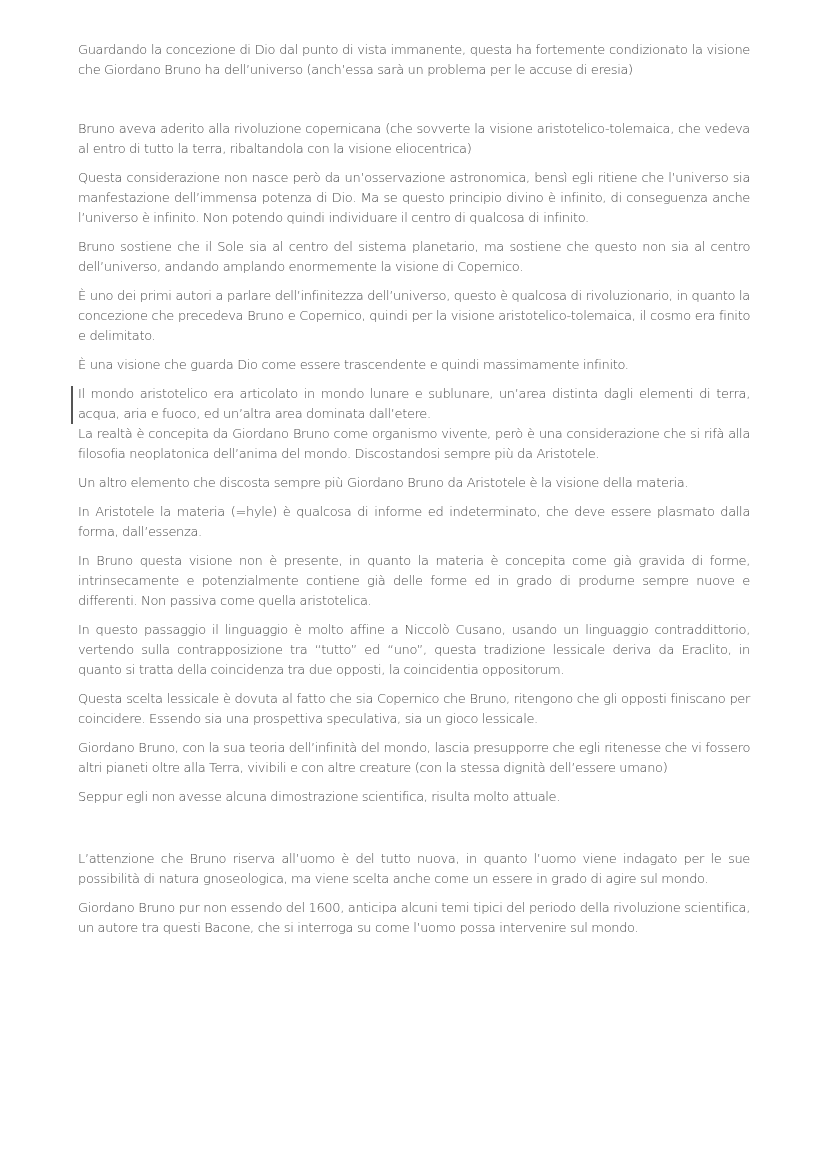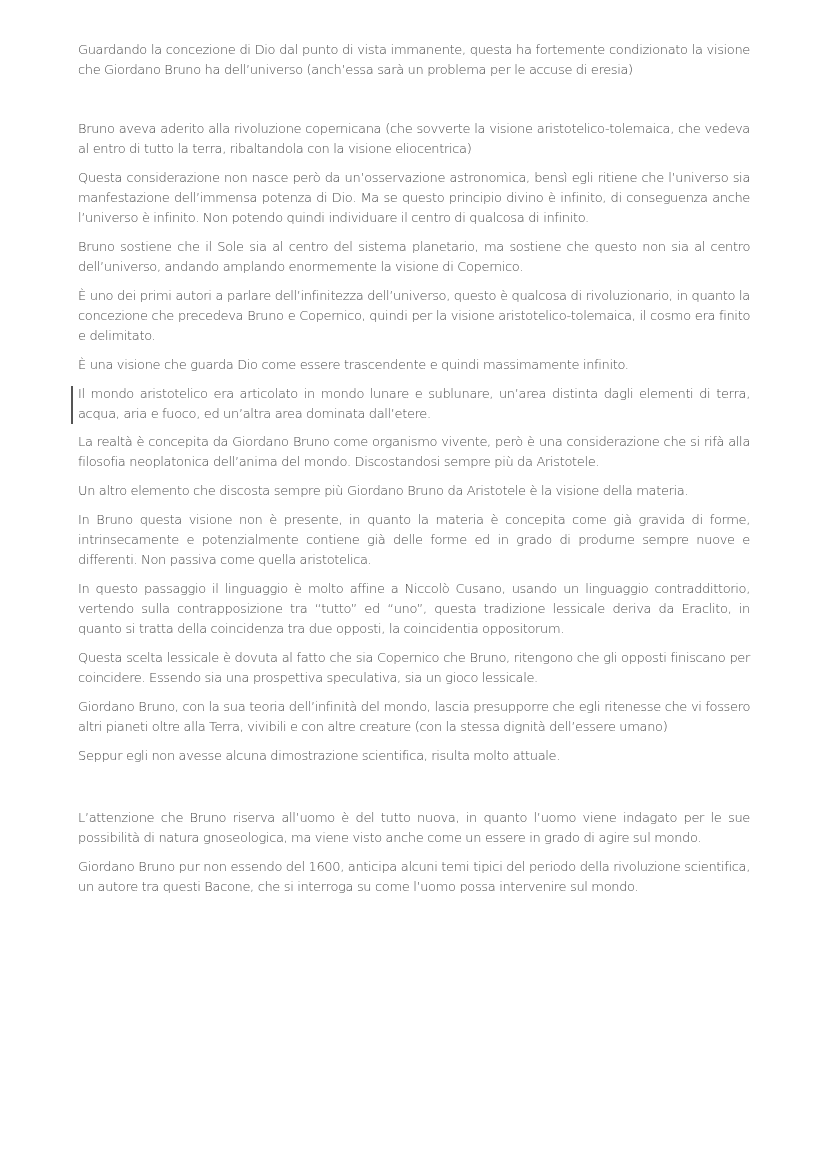--- a/index.html
+++ b/index.html
@@ -23,21 +23,21 @@
     }
     .para {
       font-size: 13px;
       line-height: 20px;
       text-align: justify;
       margin: 0 0 9px 0;
       letter-spacing: -0.35px;
       word-spacing: 0px;
       font-weight: 300;
     }
-    .para.tight { margin-bottom: 8px; }
+    .para.tight { margin-bottom: 0; }
     .gap-large { height: 30px; }
     .gap-xlarge { height: 33px; }
     .cursor-block { position: relative; }
     .text-cursor {
       position: absolute;
       left: -7px;
       top: 2px;
       width: 1.5px;
       height: 38px;
       background: #555555;
@@ -53,21 +53,22 @@
   <p class="para">Questa considerazione non nasce però da un’osservazione astronomica, bensì egli ritiene che l’universo sia manfestazione dell’immensa potenza di Dio. Ma se questo principio divino è infinito, di conseguenza anche l’universo è infinito. Non potendo quindi individuare il centro di qualcosa di infinito.</p>
   <p class="para">Bruno sostiene che il Sole sia al centro del sistema planetario, ma sostiene che questo non sia al centro dell’universo, andando amplando enormemente la visione di Copernico.</p>
   <p class="para">È uno dei primi autori a parlare dell’infinitezza dell’universo, questo è qualcosa di rivoluzionario, in quanto la concezione che precedeva Bruno e Copernico, quindi per la visione aristotelico-tolemaica, il cosmo era finito e delimitato.</p>
   <p class="para">È una visione che guarda Dio come essere trascendente e quindi massimamente infinito.</p>
   <div class="cursor-block">
     <span class="text-cursor"></span>
     <p class="para tight">Il mondo aristotelico era articolato in mondo lunare e sublunare, un’area distinta dagli elementi di terra, acqua, aria e fuoco, ed un’altra area dominata dall’etere.</p>
   </div>
   <p class="para">La realtà è concepita da Giordano Bruno come organismo vivente, però è una considerazione che si rifà alla filosofia neoplatonica dell’anima del mondo. Discostandosi sempre più da Aristotele.</p>
   <p class="para">Un altro elemento che discosta sempre più Giordano Bruno da Aristotele è la visione della materia.</p>
+  <p class="para">In Aristotele la materia (=hyle) è qualcosa di informe ed indeterminato, che deve essere plasmato dalla forma, dall’essenza.</p>
   <p class="para">In Bruno questa visione non è presente, in quanto la materia è concepita come già gravida di forme, intrinsecamente e potenzialmente contiene già delle forme ed in grado di produrne sempre nuove e differenti. Non passiva come quella aristotelica.</p>
   <p class="para">In questo passaggio il linguaggio è molto affine a Niccolò Cusano, usando un linguaggio contraddittorio, vertendo sulla contrapposizione tra “tutto” ed “uno”, questa tradizione lessicale deriva da Eraclito, in quanto si tratta della coincidenza tra due opposti, la coincidentia oppositorum.</p>
   <p class="para">Questa scelta lessicale è dovuta al fatto che sia Copernico che Bruno, ritengono che gli opposti finiscano per coincidere. Essendo sia una prospettiva speculativa, sia un gioco lessicale.</p>
   <p class="para">Giordano Bruno, con la sua teoria dell’infinità del mondo, lascia presupporre che egli ritenesse che vi fossero altri pianeti oltre alla Terra, vivibili e con altre creature (con la stessa dignità dell’essere umano)</p>
   <p class="para">Seppur egli non avesse alcuna dimostrazione scientifica, risulta molto attuale.</p>
   <div class="gap-xlarge"></div>
-  <p class="para">L’attenzione che Bruno riserva all’uomo è del tutto nuova, in quanto l’uomo viene indagato per le sue possibilità di natura gnoseologica, ma viene visto anche come un essere in grado di agire sul mondo.</p>
+  <p class="para">L’attenzione che Bruno riserva all’uomo è del tutto nuova, in quanto l’uomo viene indagato per le sue possibilità di natura gnoseologica, ma viene scelta anche come un essere in grado di agire sul mondo.</p>
   <p class="para">Giordano Bruno pur non essendo del 1600, anticipa alcuni temi tipici del periodo della rivoluzione scientifica, un autore tra questi Bacone, che si interroga su come l’uomo possa intervenire sul mondo.</p>
 </div>
 
 </body></html>

